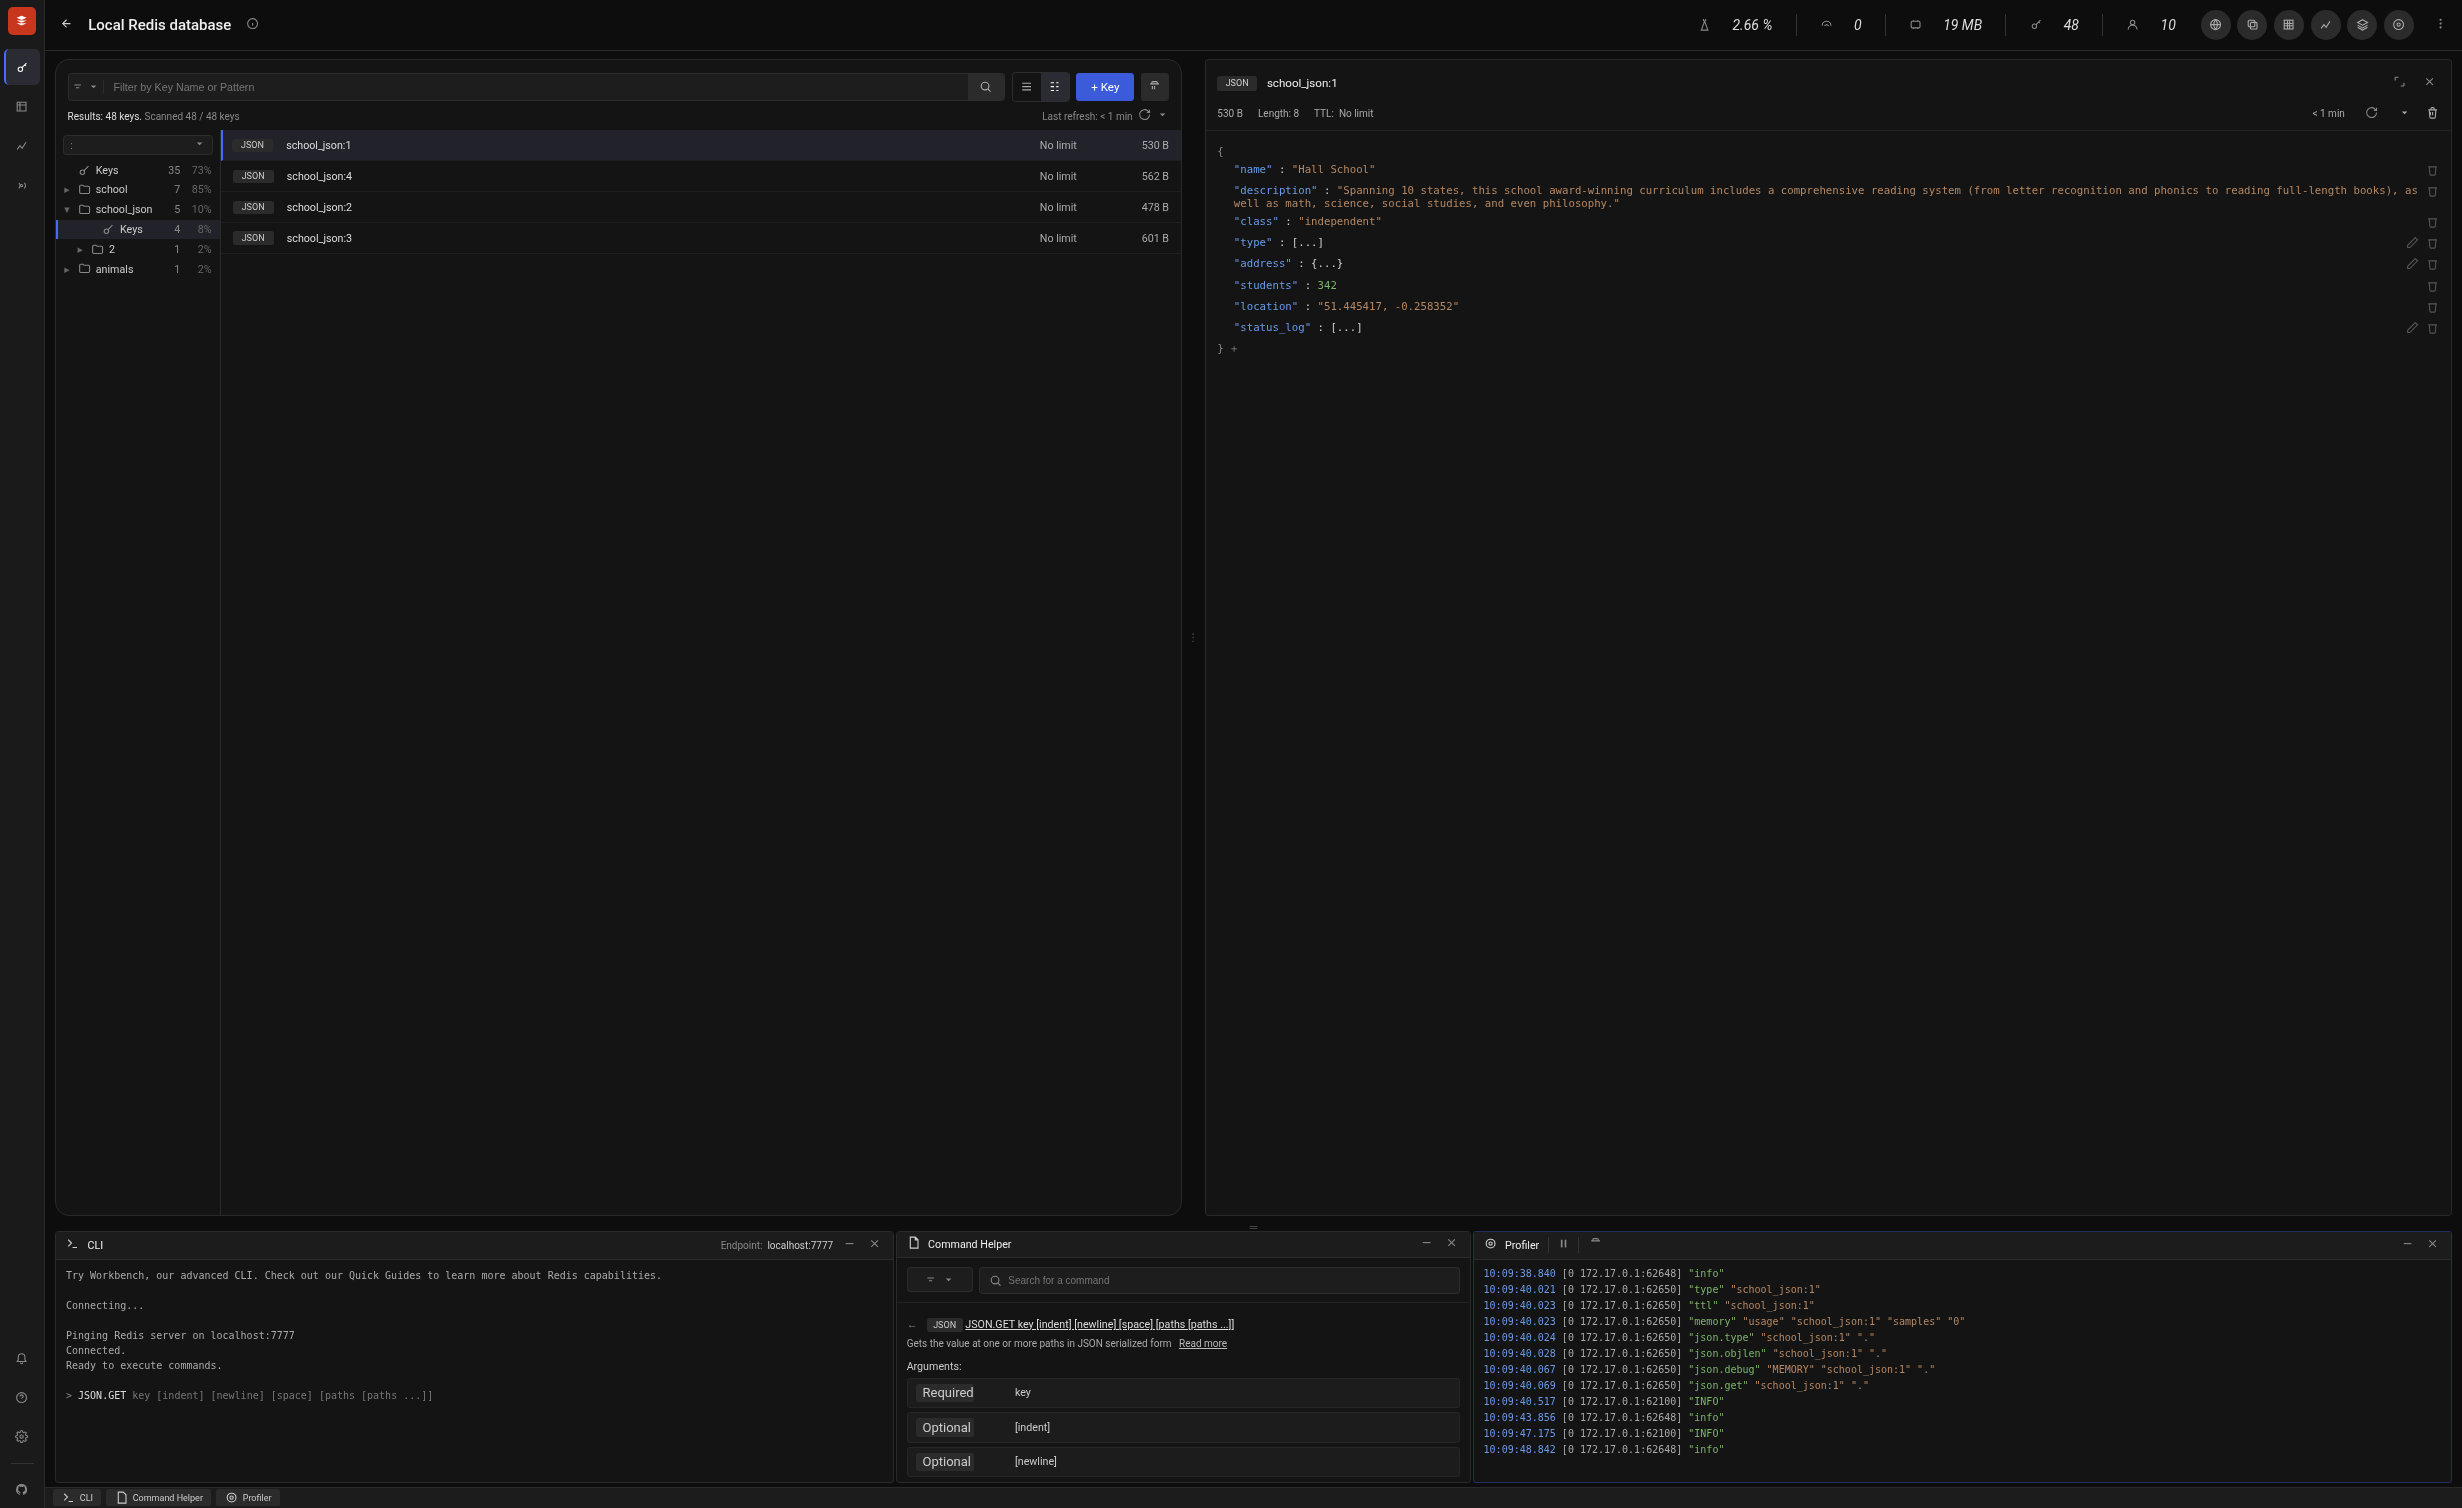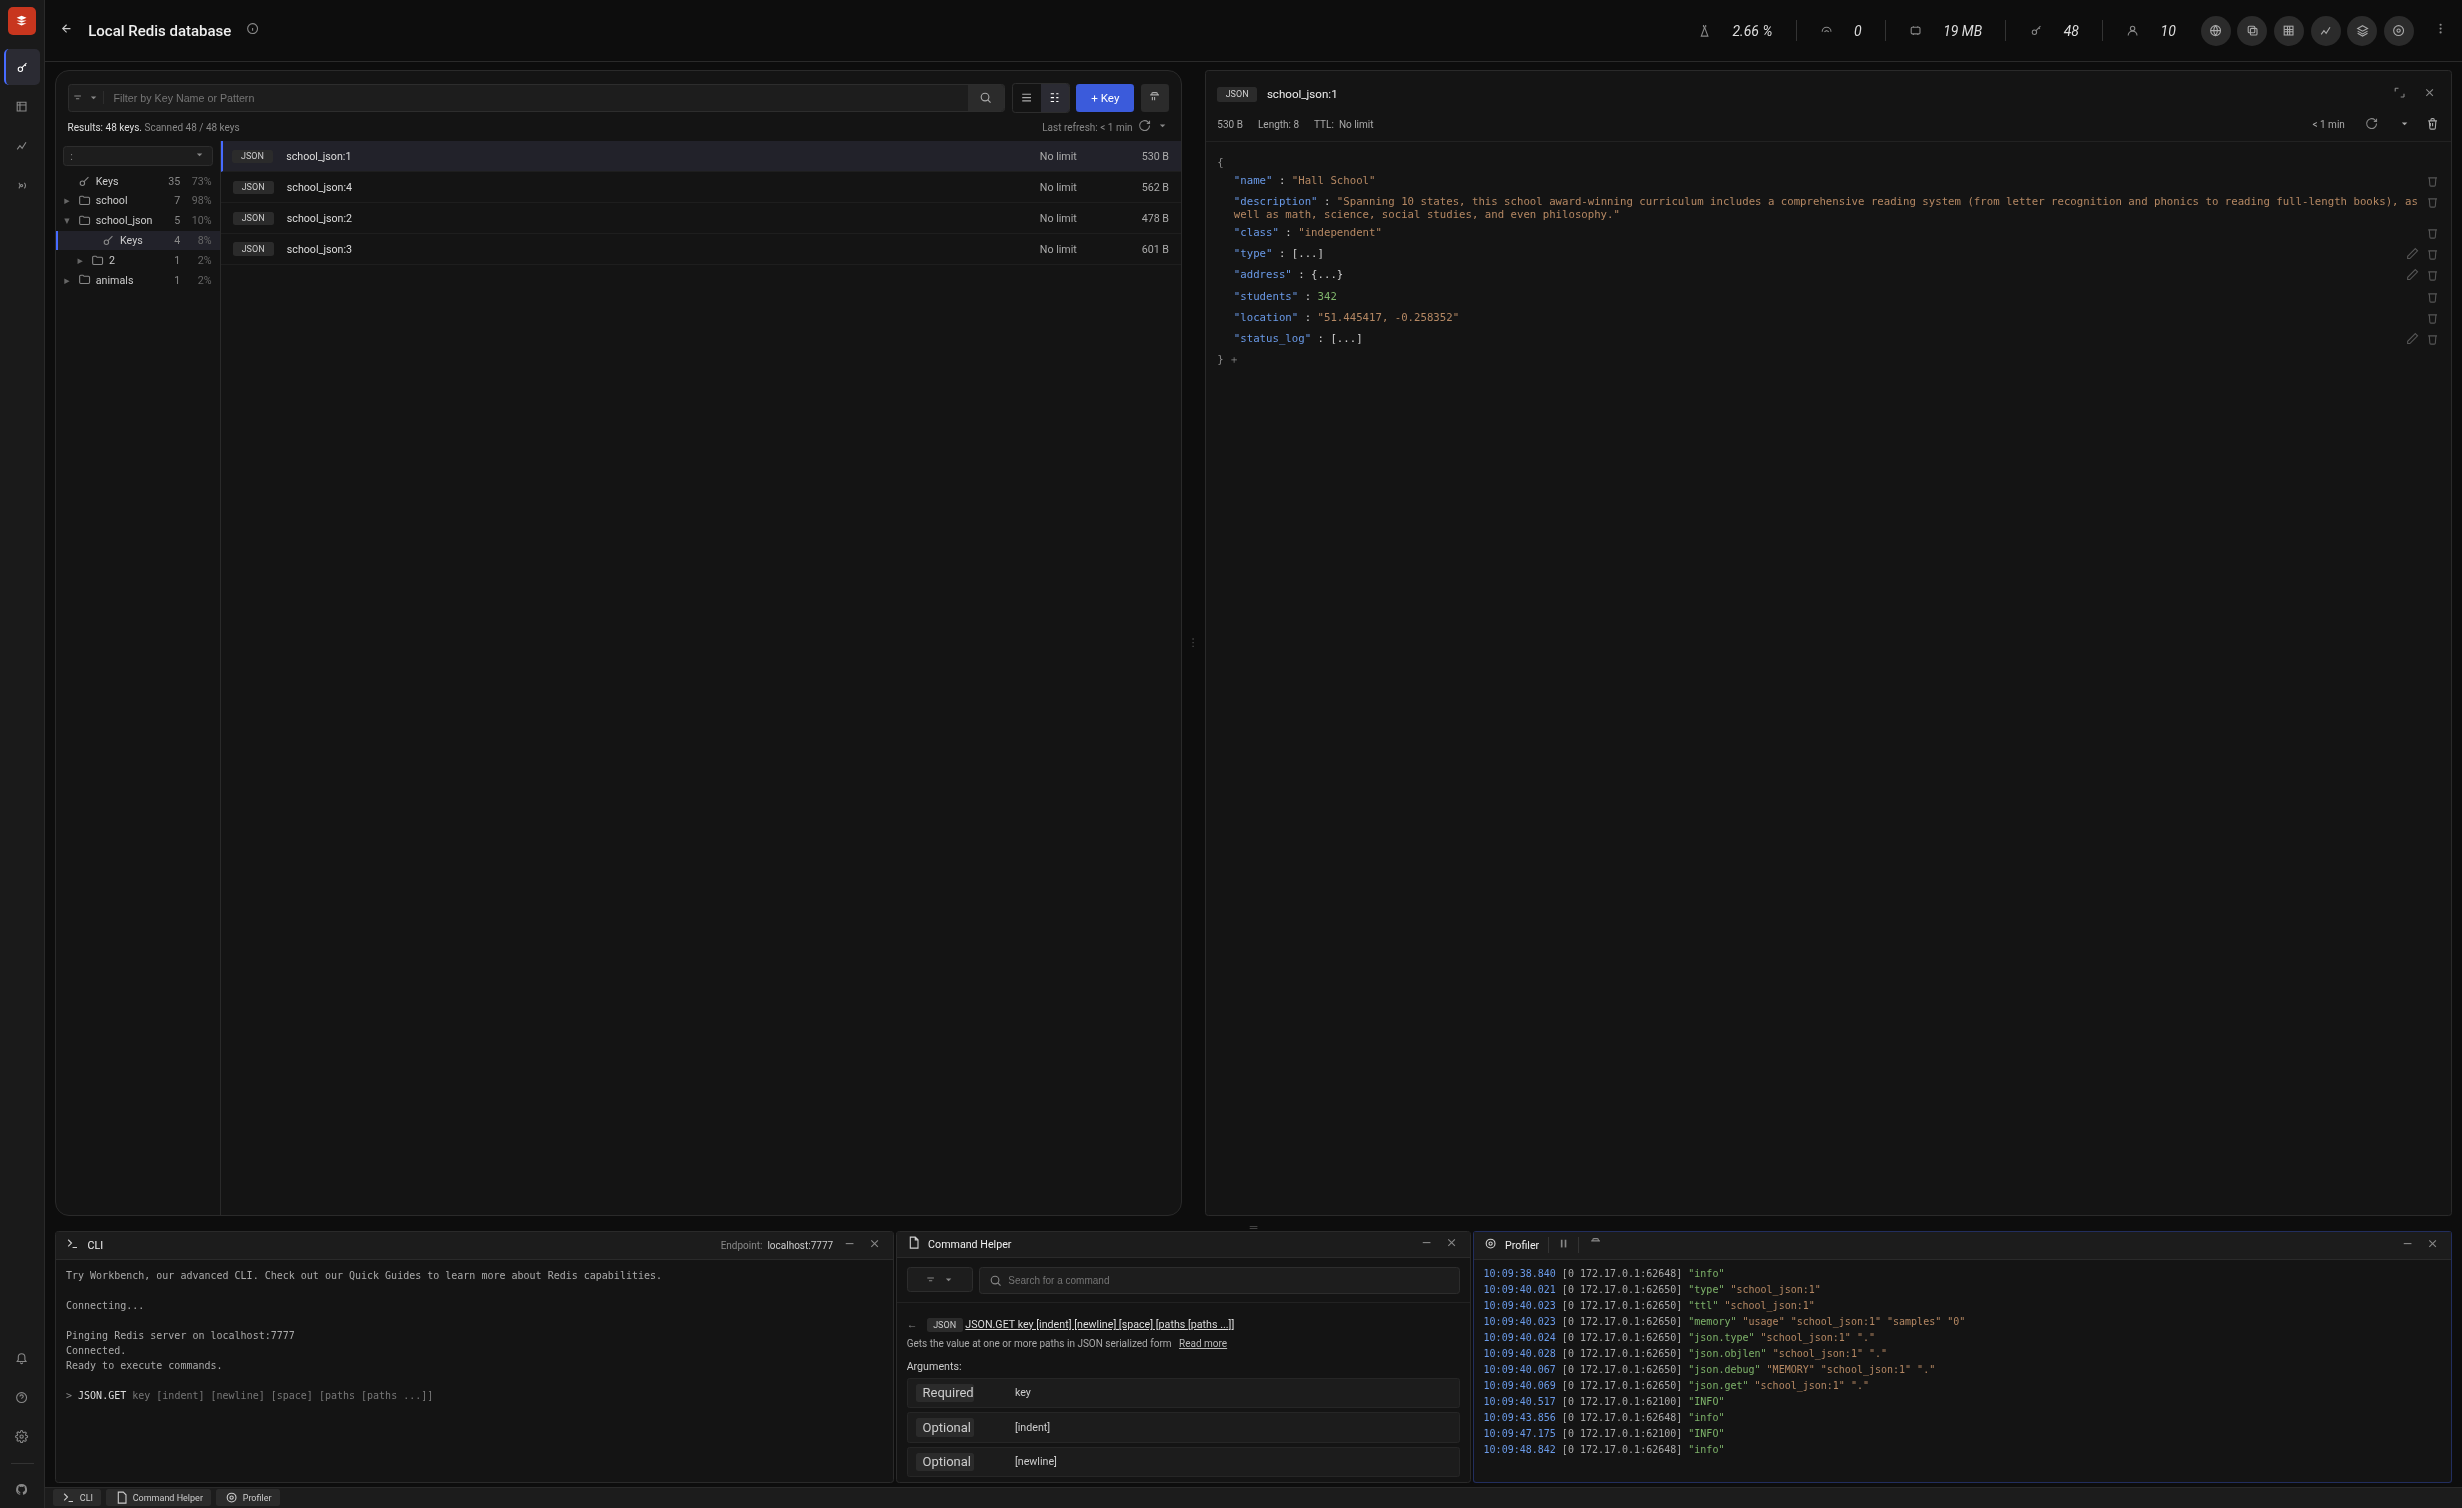--- a/index.html
+++ b/index.html
@@ -30,21 +30,21 @@
   color: #888; cursor: pointer; border-radius: 5px;
 }
 .sidebar .nav-item.active { background: #2b2b33; color: #fff; border-left: 2.5px solid #476bff; }
 .sidebar .spacer { flex: 1; }
 .sidebar .divider { width: 23px; height: 0.8px; background: #333; margin: 5px 0;}
 
 .main { flex: 1; display: flex; flex-direction: column; }
 
 
 .topbar {
-  height: 62px; display: flex; align-items: center; padding: 0 15px; gap: 15px;
+  height: 51px; display: flex; align-items: center; padding: 0 15px; gap: 15px;
   border-bottom: 0.8px solid #2a2a2a;
 }
 .topbar .back-icon { color: #ccc; cursor:pointer;}
 .topbar .title { font-size: 15px; font-weight: 500; color: #eee;}
 .topbar .info-icon { color: #888; cursor:pointer;}
 .topbar .flex-spacer { flex: 1; }
 .topbar .stat { display:flex; align-items:center; gap:21px; color:#ddd; font-size:14px;font-style:italic;}
 .topbar .stat svg { color: #888; }
 .topbar .sep { width:0.8px; height:21.5px; background:#333; margin:0 8.3px;}
 .topbar .action-icon { width:30px; height:30px; border-radius:50%; background:#2b2b2b; display:flex;align-items:center;justify-content:center; color:#aaa; cursor:pointer;}
@@ -404,21 +404,21 @@
                     <span class="count">35</span>
                     <span class="pct">73%</span>
                   </div>
                   <div class="tree-item">
                     <span class="chev">▸</span>
                     <svg class="folder-icon" viewBox="0 0 24 24" fill="none" stroke="currentColor" stroke-width="2" width="11.6" height="11.6">
                       <path d="M3 6a2 2 0 012-2h4l2 2h8a2 2 0 012 2v9a2 2 0 01-2 2H5a2 2 0 01-2-2V6z"></path>
                     </svg>
                     <span class="label">school</span>
                     <span class="count">7</span>
-                    <span class="pct">98%</span>
+                    <span class="pct">85%</span>
                   </div>
                   <div class="tree-item">
                     <span class="chev">▾</span>
                     <svg class="folder-icon" viewBox="0 0 24 24" fill="none" stroke="currentColor" stroke-width="2" width="11.6" height="11.6">
                       <path d="M3 6a2 2 0 012-2h4l2 2h8a2 2 0 012 2v9a2 2 0 01-2 2H5a2 2 0 01-2-2V6z"></path>
                     </svg>
                     <span class="label">school_json</span>
                     <span class="count">5</span>
                     <span class="pct">10%</span>
                   </div>

